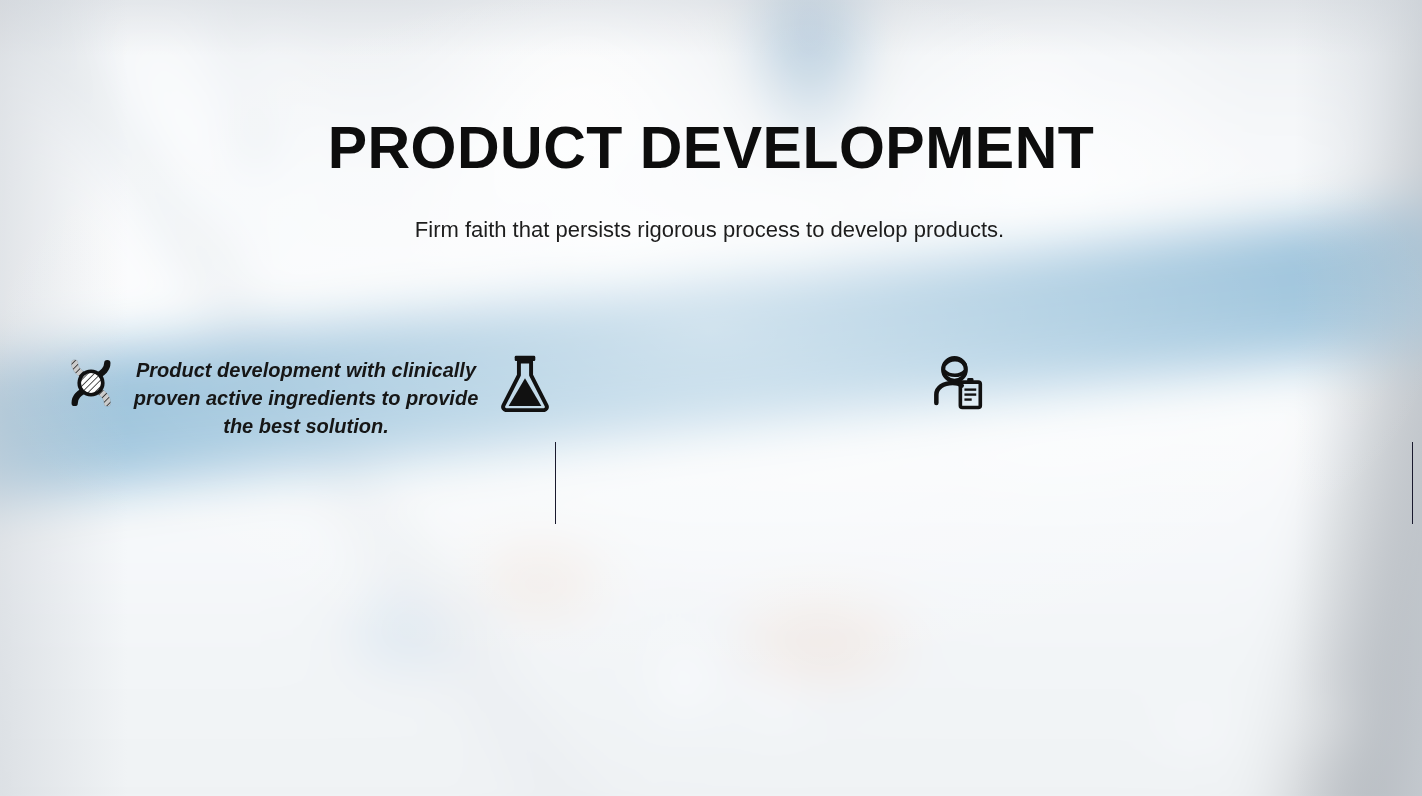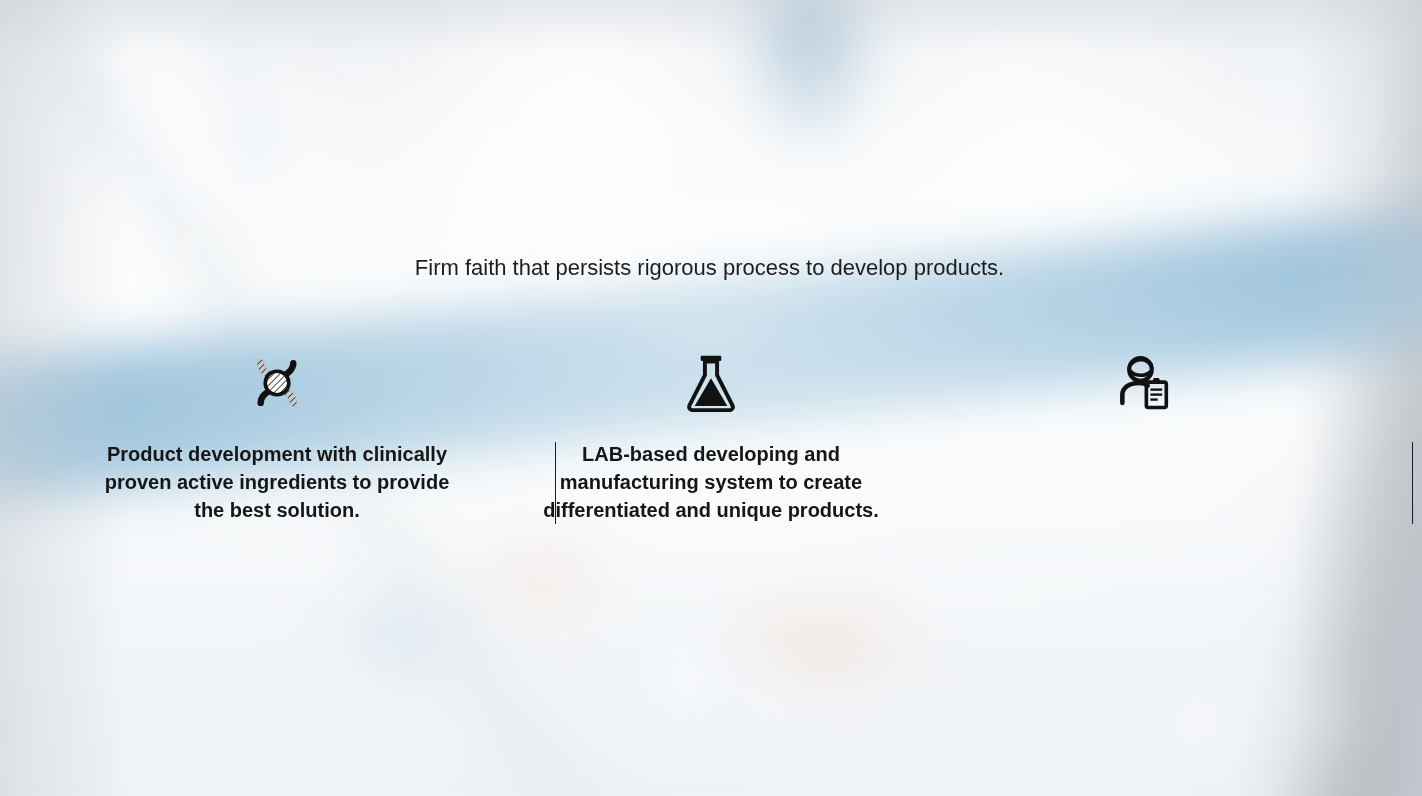--- a/index.html
+++ b/index.html
@@ -103,38 +103,38 @@
   }
 
   .page-subtitle {
     position:absolute;
     top:216px; left:0; right:3px;
     text-align:center;
     font-size:22px;
     font-weight:400;
     color:#1d1d1d;
     line-height:1.3;
-    margin-top:38px;
   }
 
   .features {
     position:absolute;
     top:352px; left:60px;
     width:1302px;
     display:flex;
     align-items:flex-start;
     justify-content:center;
   }
 
   .feature {
     width:434px;
     display:flex;
-    flex-direction:column;
-    align-items:center;
+    flex-direction:row;
+    align-items:flex-end;
     position:relative;
+    font-style:italic;
   }
 
   .feature-icon {
     width:62px;
     height:62px;
     display:flex;
     align-items:center;
     justify-content:center;
     margin-bottom:26px;
   }
@@ -163,20 +163,21 @@
 <body>
 
 <div class="hero">
 
   <div class="bg-photo"></div>
   <div class="bg-vignette"></div>
   <div class="bg-scrim"></div>
 
   <div class="content">
 
+    <h1 class="page-title">PRODUCT DEVELOPMENT</h1>
 
     <p class="page-subtitle">Firm faith that persists rigorous process to develop products.</p>
 
     <div class="features">
 
       <div class="feature">
         <span class="feature-icon">
           <svg width="58" height="58" viewBox="0 0 64 64" aria-hidden="true">
             <defs>
               <pattern id="hatch" width="5" height="5" patternUnits="userSpaceOnUse" patternTransform="rotate(45)">
@@ -206,21 +207,20 @@
         <span class="feature-icon">
           <svg width="54" height="58" viewBox="0 0 56 62" aria-hidden="true">
 
             <rect x="17" y="2" width="22" height="5.5" rx="1.4" fill="#111111"></rect>
 
             <path d="M21.5 8 L21.5 22.5 L5 55 A3.4 3.4 0 0 0 8 60 L48 60 A3.4 3.4 0 0 0 51 55 L34.5 22.5 L34.5 8 Z" fill="none" stroke="#111111" stroke-width="4.2" stroke-linejoin="round"></path>
 
             <path d="M28 26 L45.5 55.5 L10.5 55.5 Z" fill="#111111"></path>
           </svg>
         </span>
-        <div class="feature-text">LAB-based developing and manufacturing system to create differentiated and unique products.</div>
         <span class="divider divider-2"></span>
       </div>
 
       <div class="feature">
         <span class="feature-icon">
           <svg width="58" height="58" viewBox="0 0 64 64" aria-hidden="true">
 
             <circle cx="27" cy="17" r="12.5" fill="none" stroke="#111111" stroke-width="4.6"></circle>
 
             <path d="M16.5 11 C 22 4, 34 4, 38.5 12" fill="none" stroke="#111111" stroke-width="4.6" stroke-linecap="round"></path>

